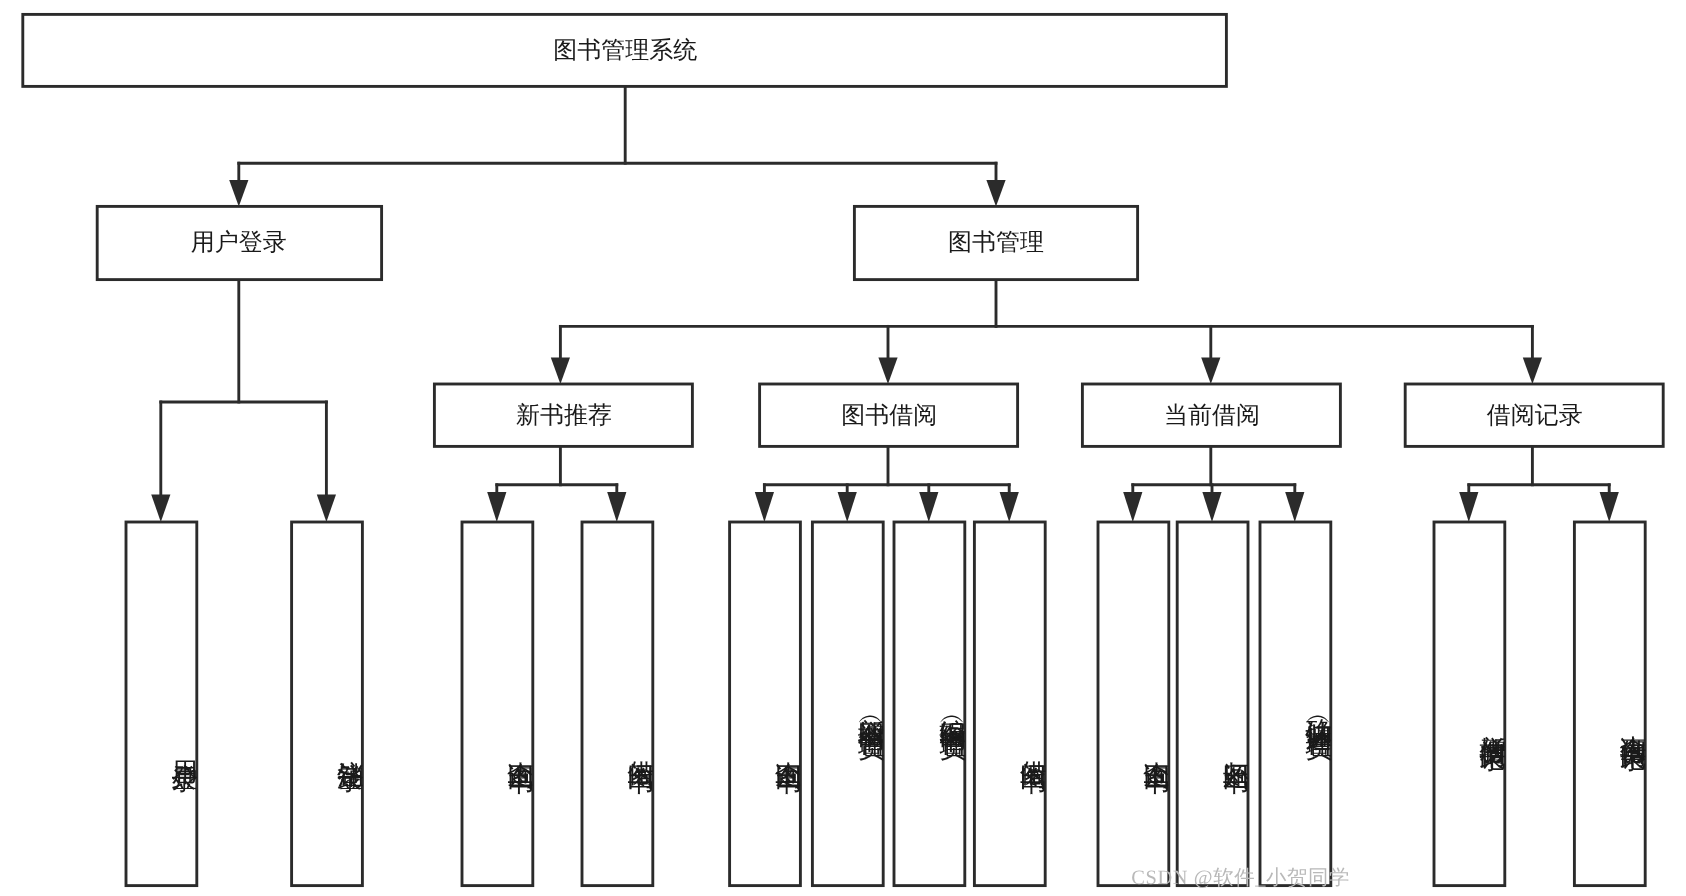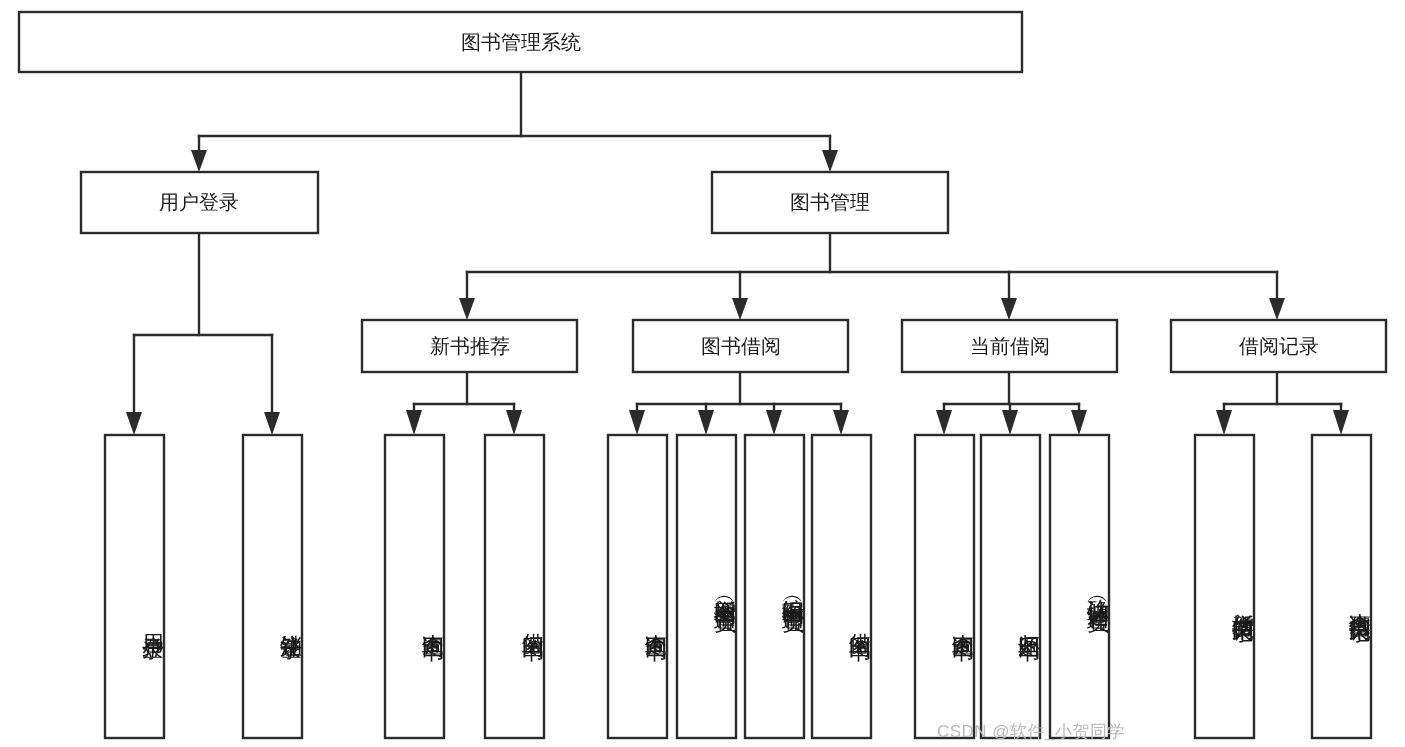--- a/index.html
+++ b/index.html
@@ -61,21 +61,21 @@
     display: flex;
     align-items: flex-start;
     justify-content: center;
     white-space: nowrap;
     pointer-events: none;
   }
   .watermark {
     position: absolute;
     right: 8px;
     bottom: 4px;
-    font-family: Liberation Sans, sans-serif;
+    font-family: Liberation Serif, serif;
     font-size: 17px;
     color: #b9b9b9;
     letter-spacing: 0.5px;
     white-space: nowrap;
   }
 </style>
 </head>
 <body>
 
 <div id="diagram-root">

